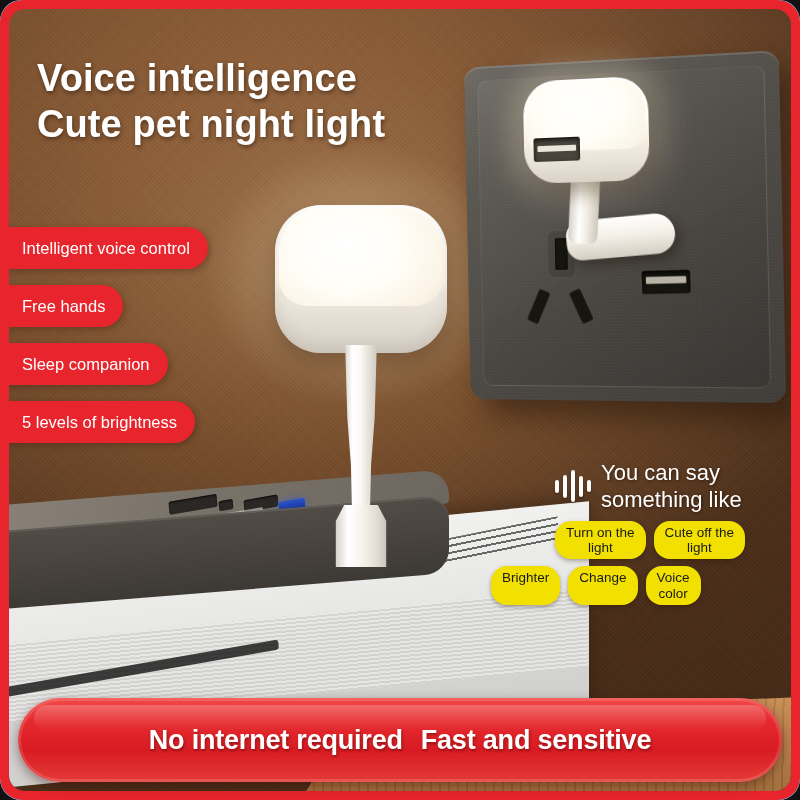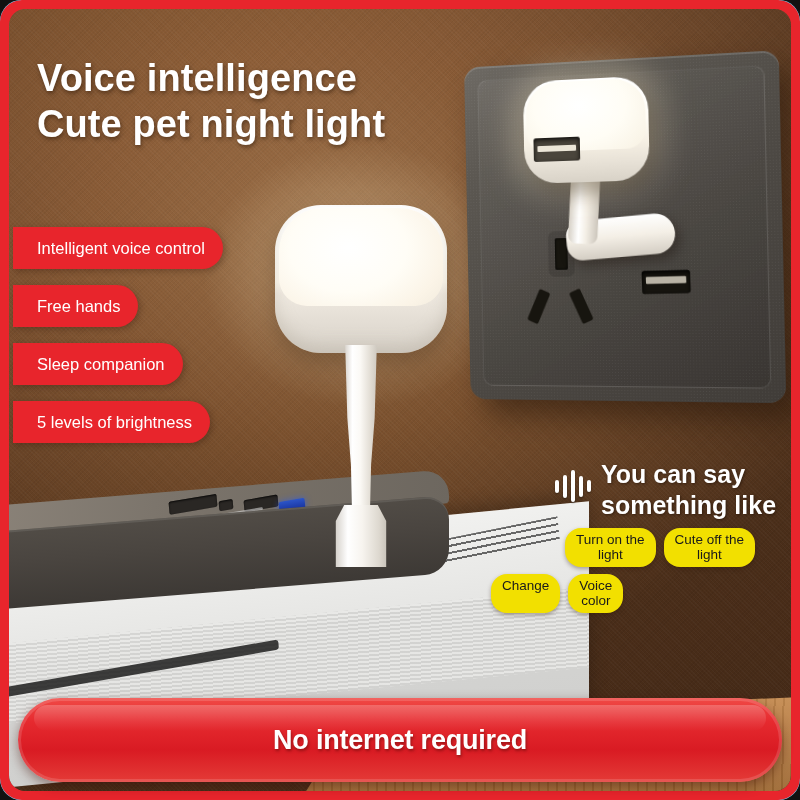--- a/index.html
+++ b/index.html
@@ -336,21 +336,21 @@
     font-weight: bold;
     line-height: 1.22;
     letter-spacing: .1px;
     text-shadow: 1px 2px 4px rgba(40,20,5,.55);
     white-space: pre;
   }
 
   
   .badges {
     position: absolute;
-    left: 16px;
+    left: 1px;
     top: 218px;
     width: 225px;
   }
   .badge {
     position: relative;
     left: -12px;
     margin-bottom: 16px;
     height: 42px;
     padding-left: 24px;
     padding-right: 18px;
@@ -391,32 +391,31 @@
     border-radius: 2px;
     box-shadow: 0 1px 2px rgba(0,0,0,.4);
   }
   .wave span:nth-child(1) { height: 13px; }
   .wave span:nth-child(2) { height: 23px; }
   .wave span:nth-child(3) { height: 32px; }
   .wave span:nth-child(4) { height: 21px; }
   .wave span:nth-child(5) { height: 12px; }
   .voice-title {
     color: #fff;
-    font-size: 25px;
-    font-weight: bold;
+    font-size: 22px;
+    font-weight: normal;
     line-height: 1.24;
     text-shadow: 1px 1px 3px rgba(30,15,5,.6);
     white-space: pre;
   }
   .chips {
     margin-top: 7px;
     display: flex;
     flex-wrap: wrap;
     gap: 7px 8px;
-    margin-left: 10px;
   }
   .chip {
     background: #f2e000;
     color: #1a1a1a;
     border-radius: 16px;
     padding: 4px 11px;
     font-size: 13.5px;
     line-height: 1.14;
     text-align: center;
     box-shadow: 0 2px 4px rgba(40,20,5,.35);
@@ -537,24 +536,26 @@
         <div class="voice-title">You can say
 something like</div>
       </div>
       <div class="chips">
         <div class="chip">Turn on the
 light</div>
         <div class="chip">Cute off the
 light</div>
       </div>
       <div class="chips chips-row2">
+        <div class="chip">Brighter</div>
         <div class="chip">Change</div>
         <div class="chip">Voice
 color</div>
       </div>
     </div>
   </div>
 
   <div class="banner">
     <div class="banner-item">No internet required</div>
+    <div class="banner-item">Fast and sensitive</div>
   </div>
 
 </div>
 
 </body></html>

